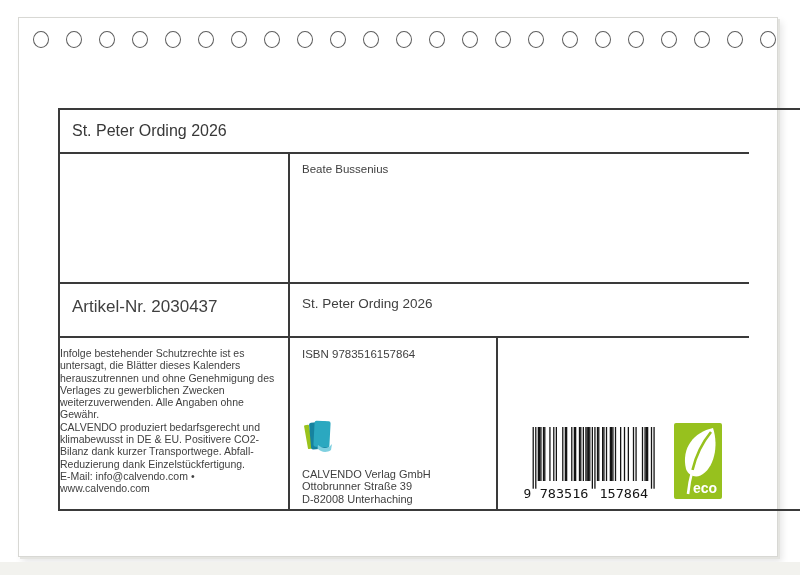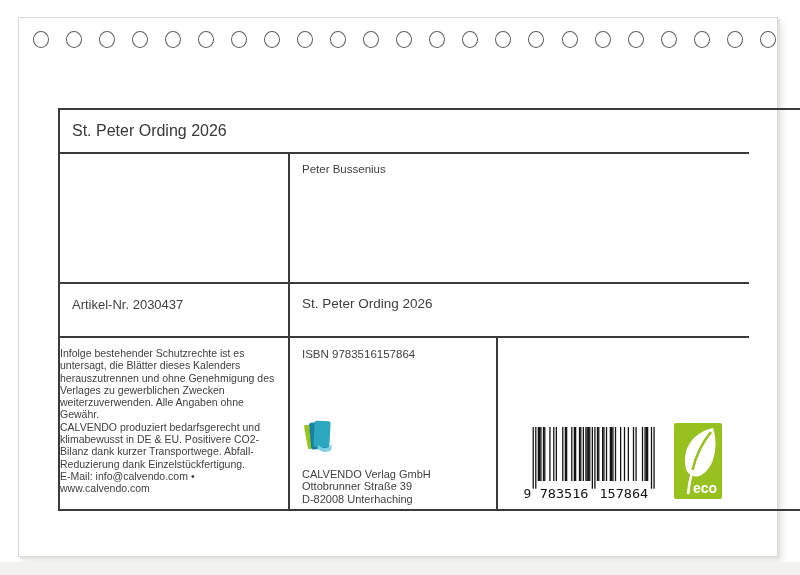--- a/index.html
+++ b/index.html
@@ -30,21 +30,21 @@
     grid-template-columns:230px 208px 251px;
     grid-template-rows:44px 130px 54px 171px;
   }
   .cell{position:relative;box-sizing:border-box;background:#fff;}
   .br{border-right:2px solid #3a3a3a;}
   .bb{border-bottom:2px solid #3a3a3a;}
   .span3{grid-column:1 / span 3;}
   .span2{grid-column:2 / span 2;}
   .c-title{display:flex;align-items:center;padding-left:12px;font-size:16px;color:#383838;}
   .c-author{padding:9px 12px;font-size:11.5px;}
-  .c-art{padding:13px 12px;font-size:13px;}
+  .c-art{padding:13px 12px;font-size:17px;}
   .c-prod{padding:12px 12px;font-size:13.5px;}
   .c-legal{padding:9px 0;font-size:10.5px;line-height:12.3px;white-space:pre-line;}
   .isbn{padding:10px 12px;font-size:11.5px;}
   .address{position:absolute;left:12px;bottom:4px;font-size:11px;line-height:12.5px;white-space:pre-line;}
   .logo{position:absolute;left:11px;top:83px;display:flex;align-items:flex-start;}
   .logo-name{font-size:16px;font-weight:bold;letter-spacing:1px;color:#3b3b3a;line-height:17px;}
   .logo-tag{font-size:8px;font-weight:bold;letter-spacing:.3px;color:#2399ae;text-align:right;margin-top:1px;}
   .logo-icon{margin-left:3px;margin-top:-2px;}
   .barcode{position:absolute;left:24px;top:89px;}
   .barcode rect{fill:#141414;}
@@ -84,21 +84,21 @@
     </div>
 
   <div class="sheet-table">
 
     <div class="cell span3 bb c-title">
       <span>St. Peter Ording 2026</span>
     </div>
 
     <div class="cell br bb"></div>
     <div class="cell span2 bb c-author">
-      <span>Peter Bussenius</span>
+      <span>Beate Bussenius</span>
     </div>
 
     <div class="cell br bb c-art">
       <span>Artikel-Nr. 2030437</span>
     </div>
     <div class="cell span2 bb c-prod">
       <span>St. Peter Ording 2026</span>
     </div>
 
     <div class="cell br c-legal">Infolge bestehender Schutzrechte ist es

